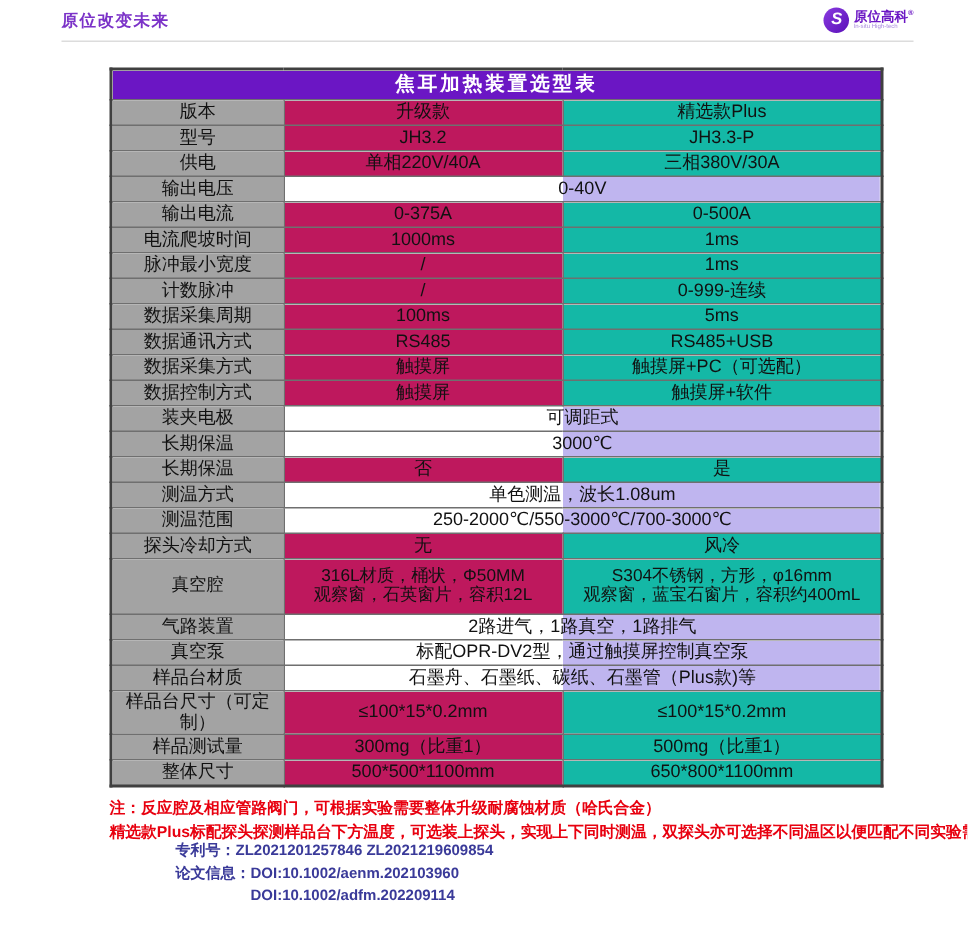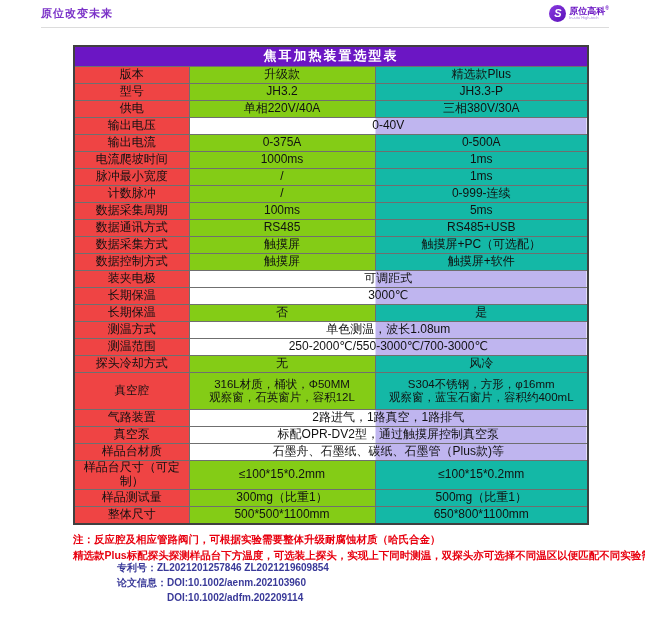--- a/index.html
+++ b/index.html
@@ -20,22 +20,22 @@
   .logo-brand sup{font-size:5px;}
   .logo-sub{color:#a98ade;font-size:4.5px;white-space:nowrap;transform:scale(.9);transform-origin:left;}
 
   
   table.spec{position:absolute;left:73px;top:45px;width:514px;border-collapse:collapse;
              table-layout:fixed;font-size:12px;color:#111;}
   .spec td,.spec th{border:1px solid #6f6f6f;padding:0 2px;text-align:center;height:16px;
                     line-height:1.15;white-space:pre-line;vertical-align:middle;overflow:hidden;}
   table.spec{border:2px solid #404040;}
   .title-row th{background:#6b16c4;color:#fff;font-size:13px;font-weight:bold;height:19px;letter-spacing:2px;}
-  .c-label{background:#ef4444;font-weight:normal;}
-  .c-up{background:#84cc16;}
+  .c-label{background:#a3a3a3;font-weight:normal;}
+  .c-up{background:#be185d;}
   .c-plus{background:#14b8a6;}
   .c-merged{background:linear-gradient(90deg,#fff 0,#fff 186px,#bfb5ef 186px);}
   tr.tall td{height:36px;font-size:11.5px;}
 
   
   .notes{position:absolute;left:73px;top:531px;color:#e8000f;font-weight:bold;
          font-size:10.5px;line-height:16px;white-space:nowrap;}
 
   
   .footer{position:absolute;left:73px;top:560px;color:#3a3a99;font-weight:bold;

